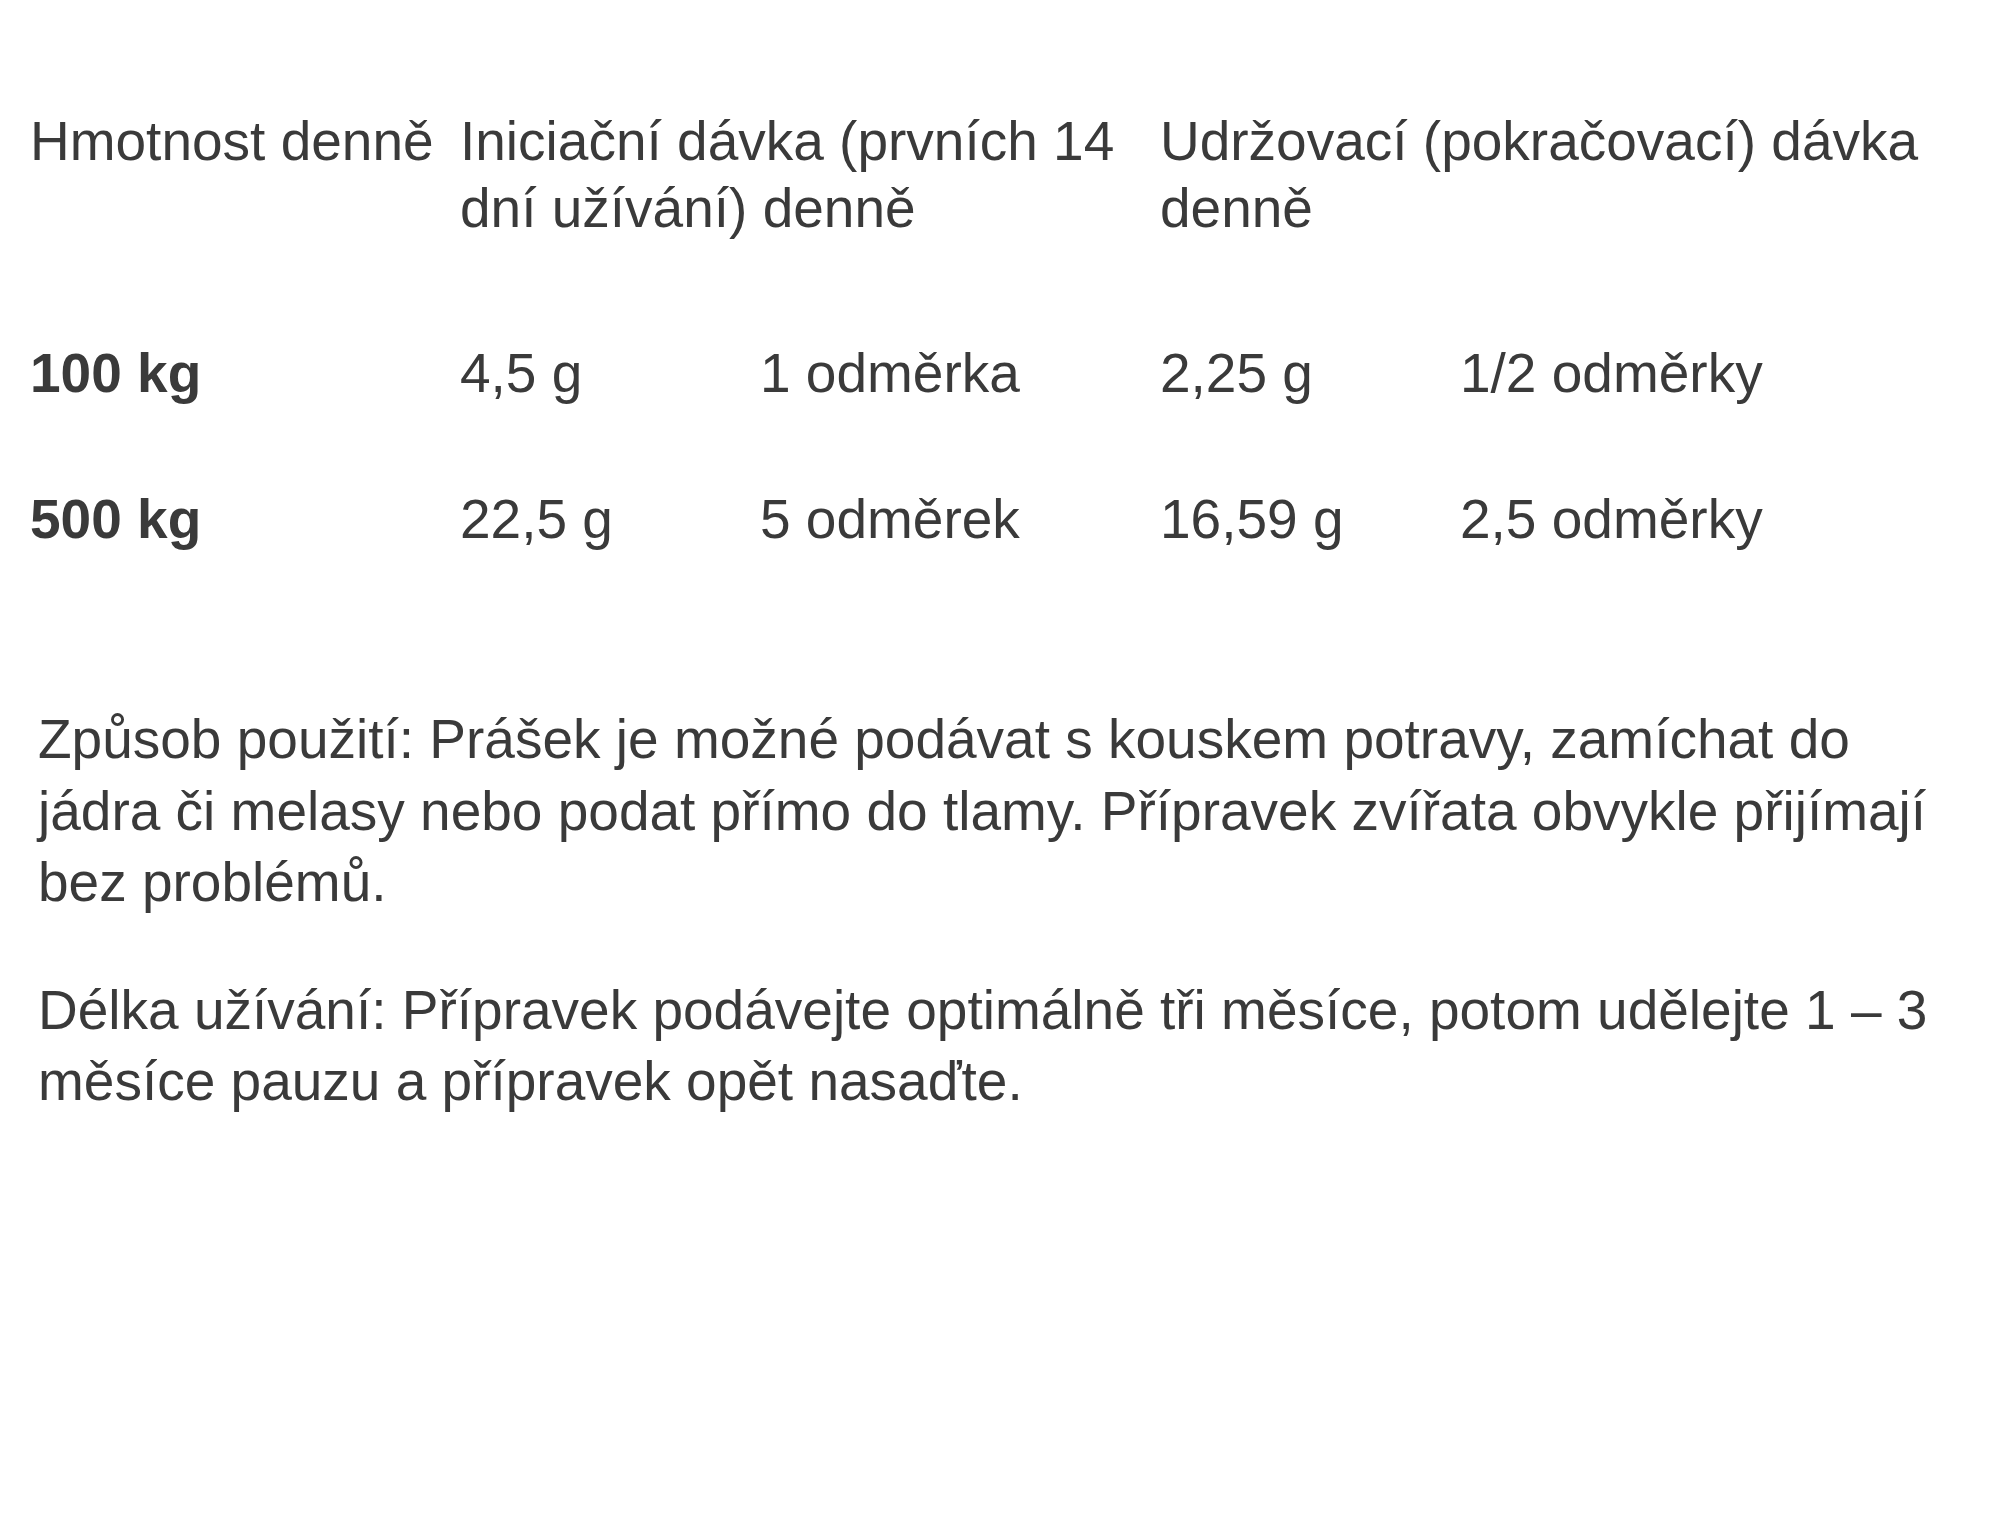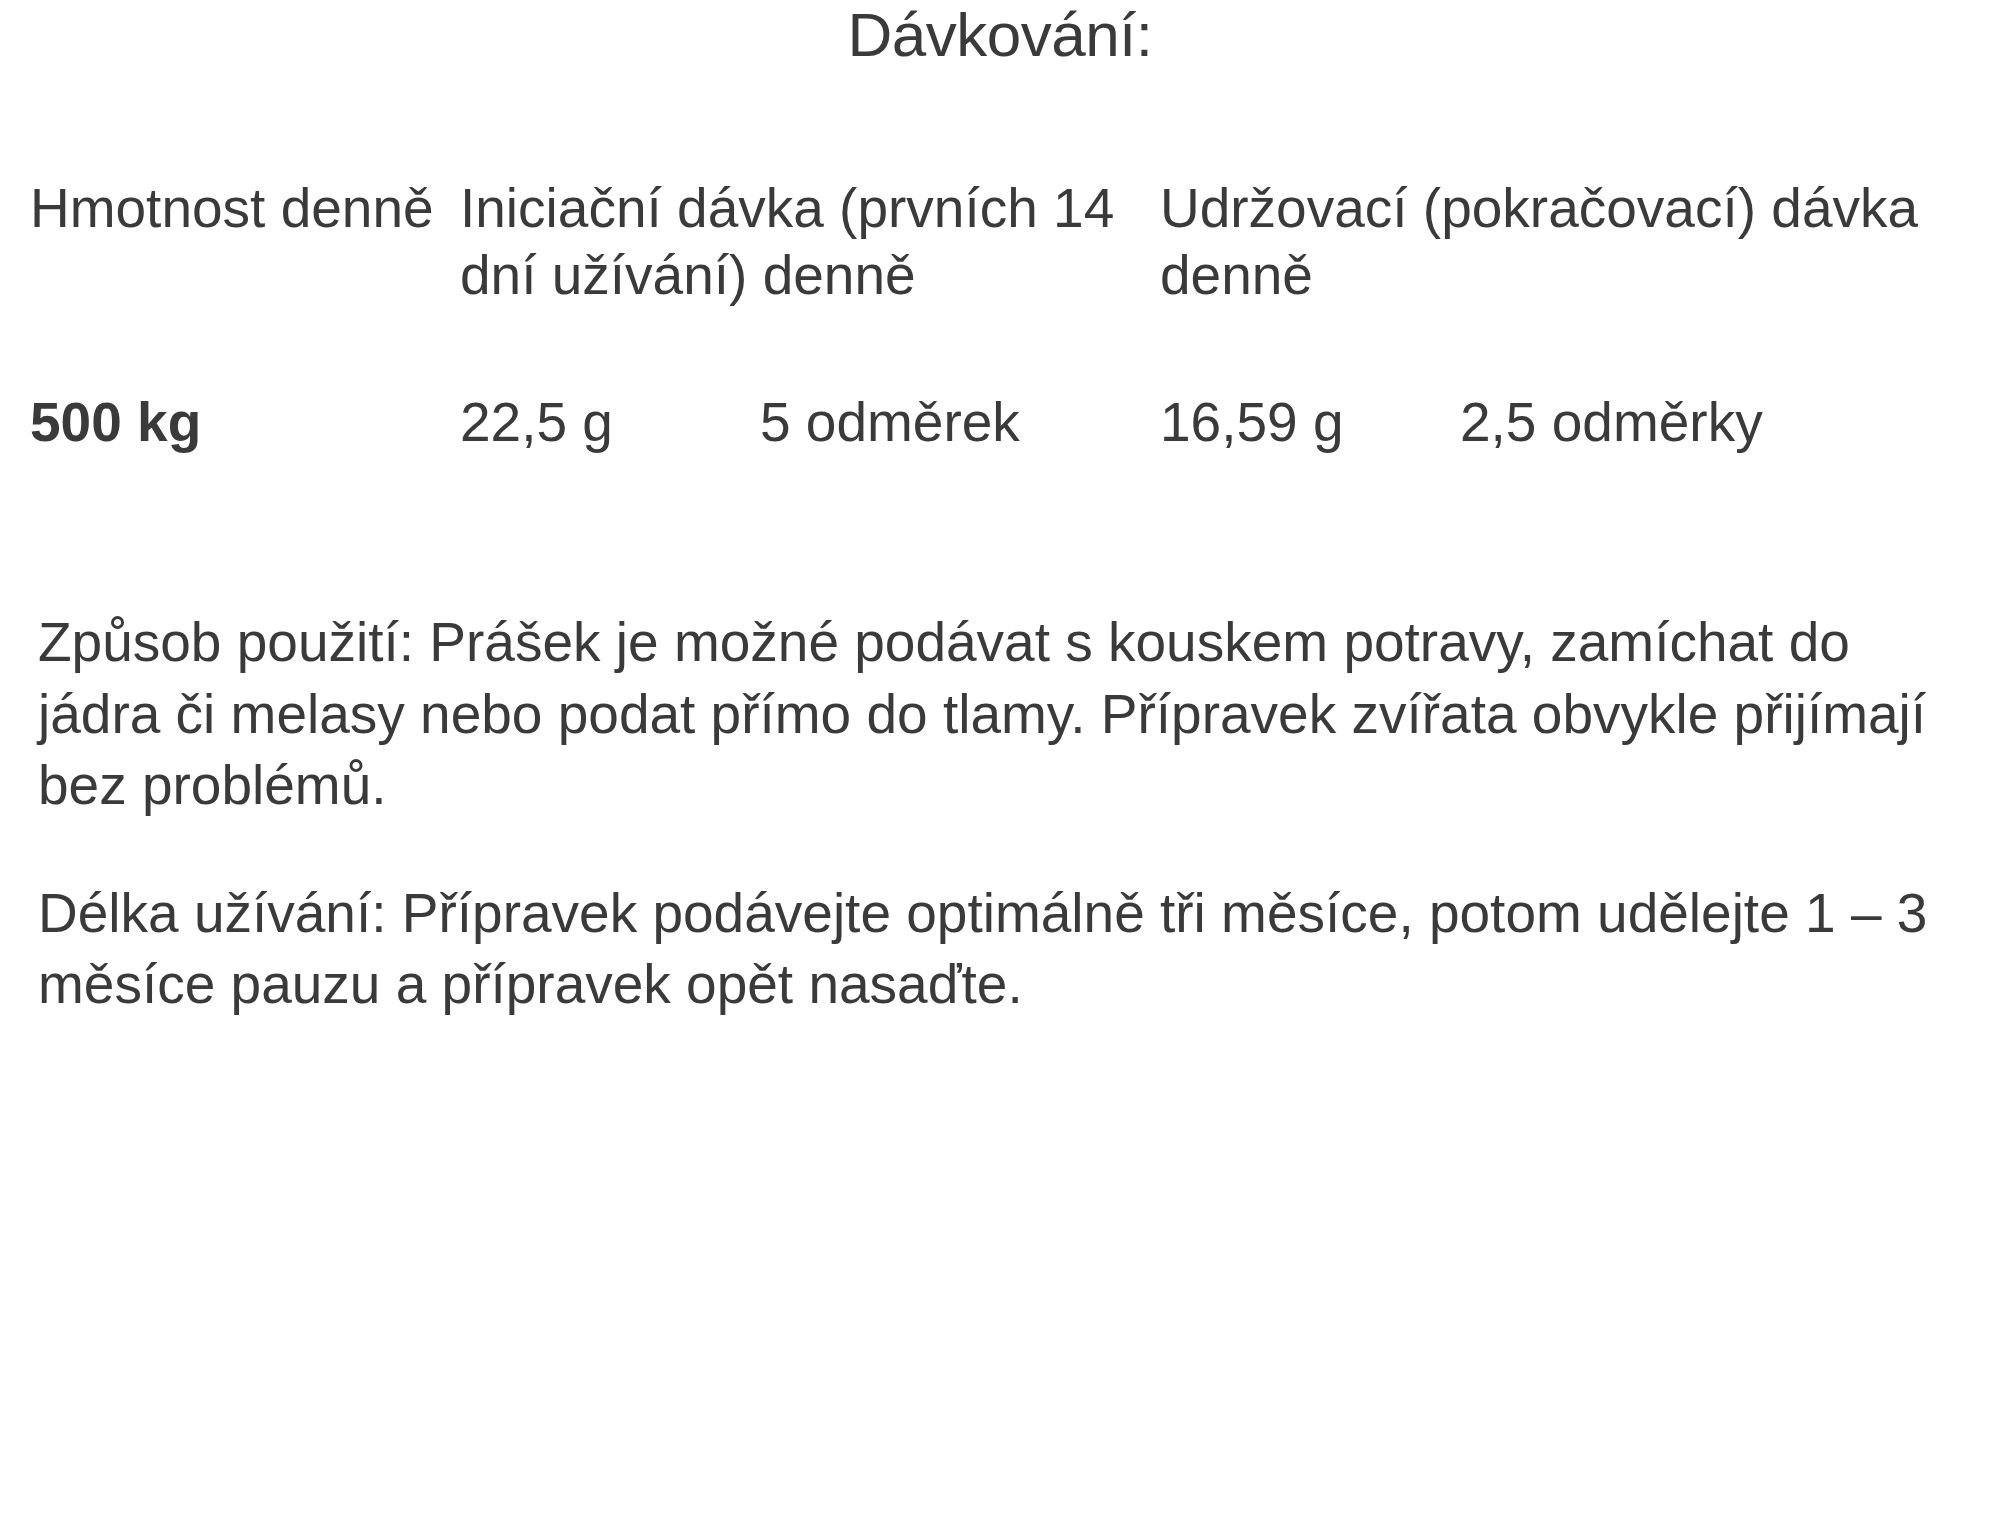--- a/index.html
+++ b/index.html
@@ -93,38 +93,44 @@
   .para + .para { margin-top: 56px; }
   .para b {
     font-weight: 400;
   }
 </style>
 </head>
 <body>
 
 <div class="page">
 
-  <div class="doc-title">Dávkování:</div>
 
   <table class="dose-table">
     <colgroup>
       <col class="c1">
         <col class="c2">
         <col class="c3">
         <col class="c4">
         <col class="c5">
     </colgroup>
     <thead>
       <tr>
         <th class="th-weight">Hmotnost denně</th>
         <th class="th-init" colspan="2">Iniciační dávka (prvních 14 dní užívání) denně</th>
         <th class="th-maint" colspan="2">Udržovací (pokračovací) dávka denně</th>
       </tr>
     </thead>
     <tbody>
+      <tr class="row-first">
+        <td class="cell-weight">100 kg</td>
+        <td class="cell-g">4,5 g</td>
+        <td class="cell-scoop">1 odměrka</td>
+        <td class="cell-g2">2,25 g</td>
+        <td class="cell-scoop2">1/2 odměrky</td>
+      </tr>
       <tr class="row-second">
         <td class="cell-weight">500 kg</td>
         <td class="cell-g">22,5 g</td>
         <td class="cell-scoop">5 odměrek</td>
         <td class="cell-g2">16,59 g</td>
         <td class="cell-scoop2">2,5 odměrky</td>
       </tr>
     </tbody>
   </table>
 

